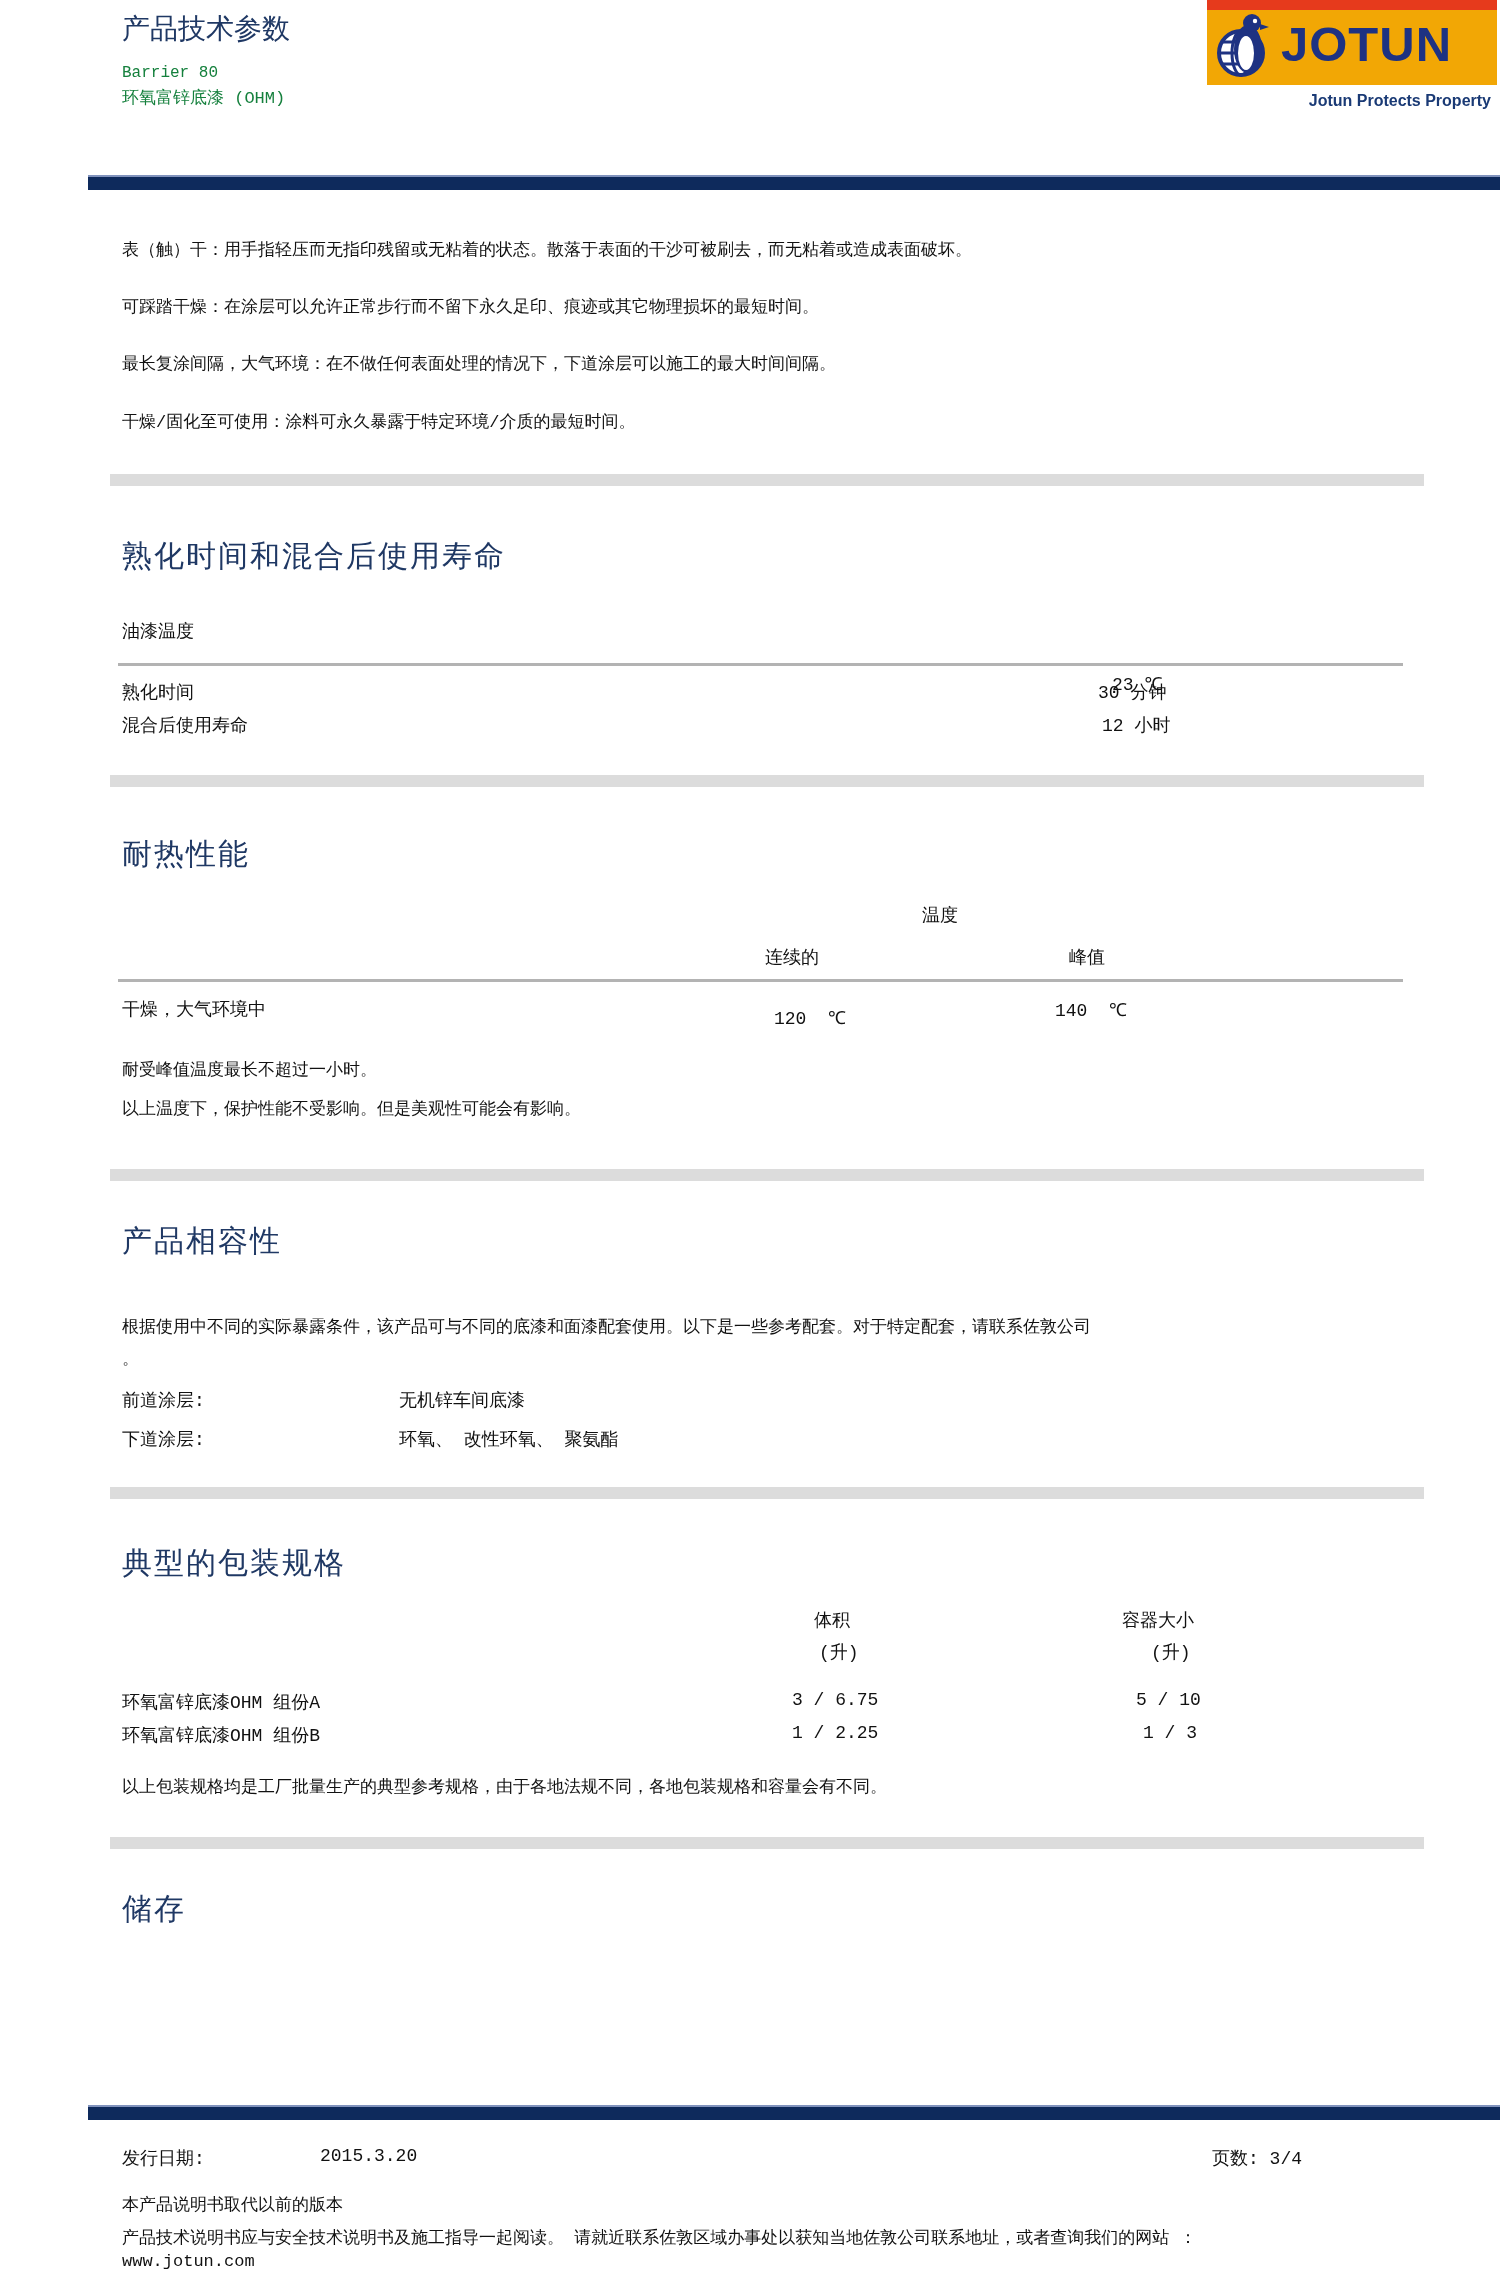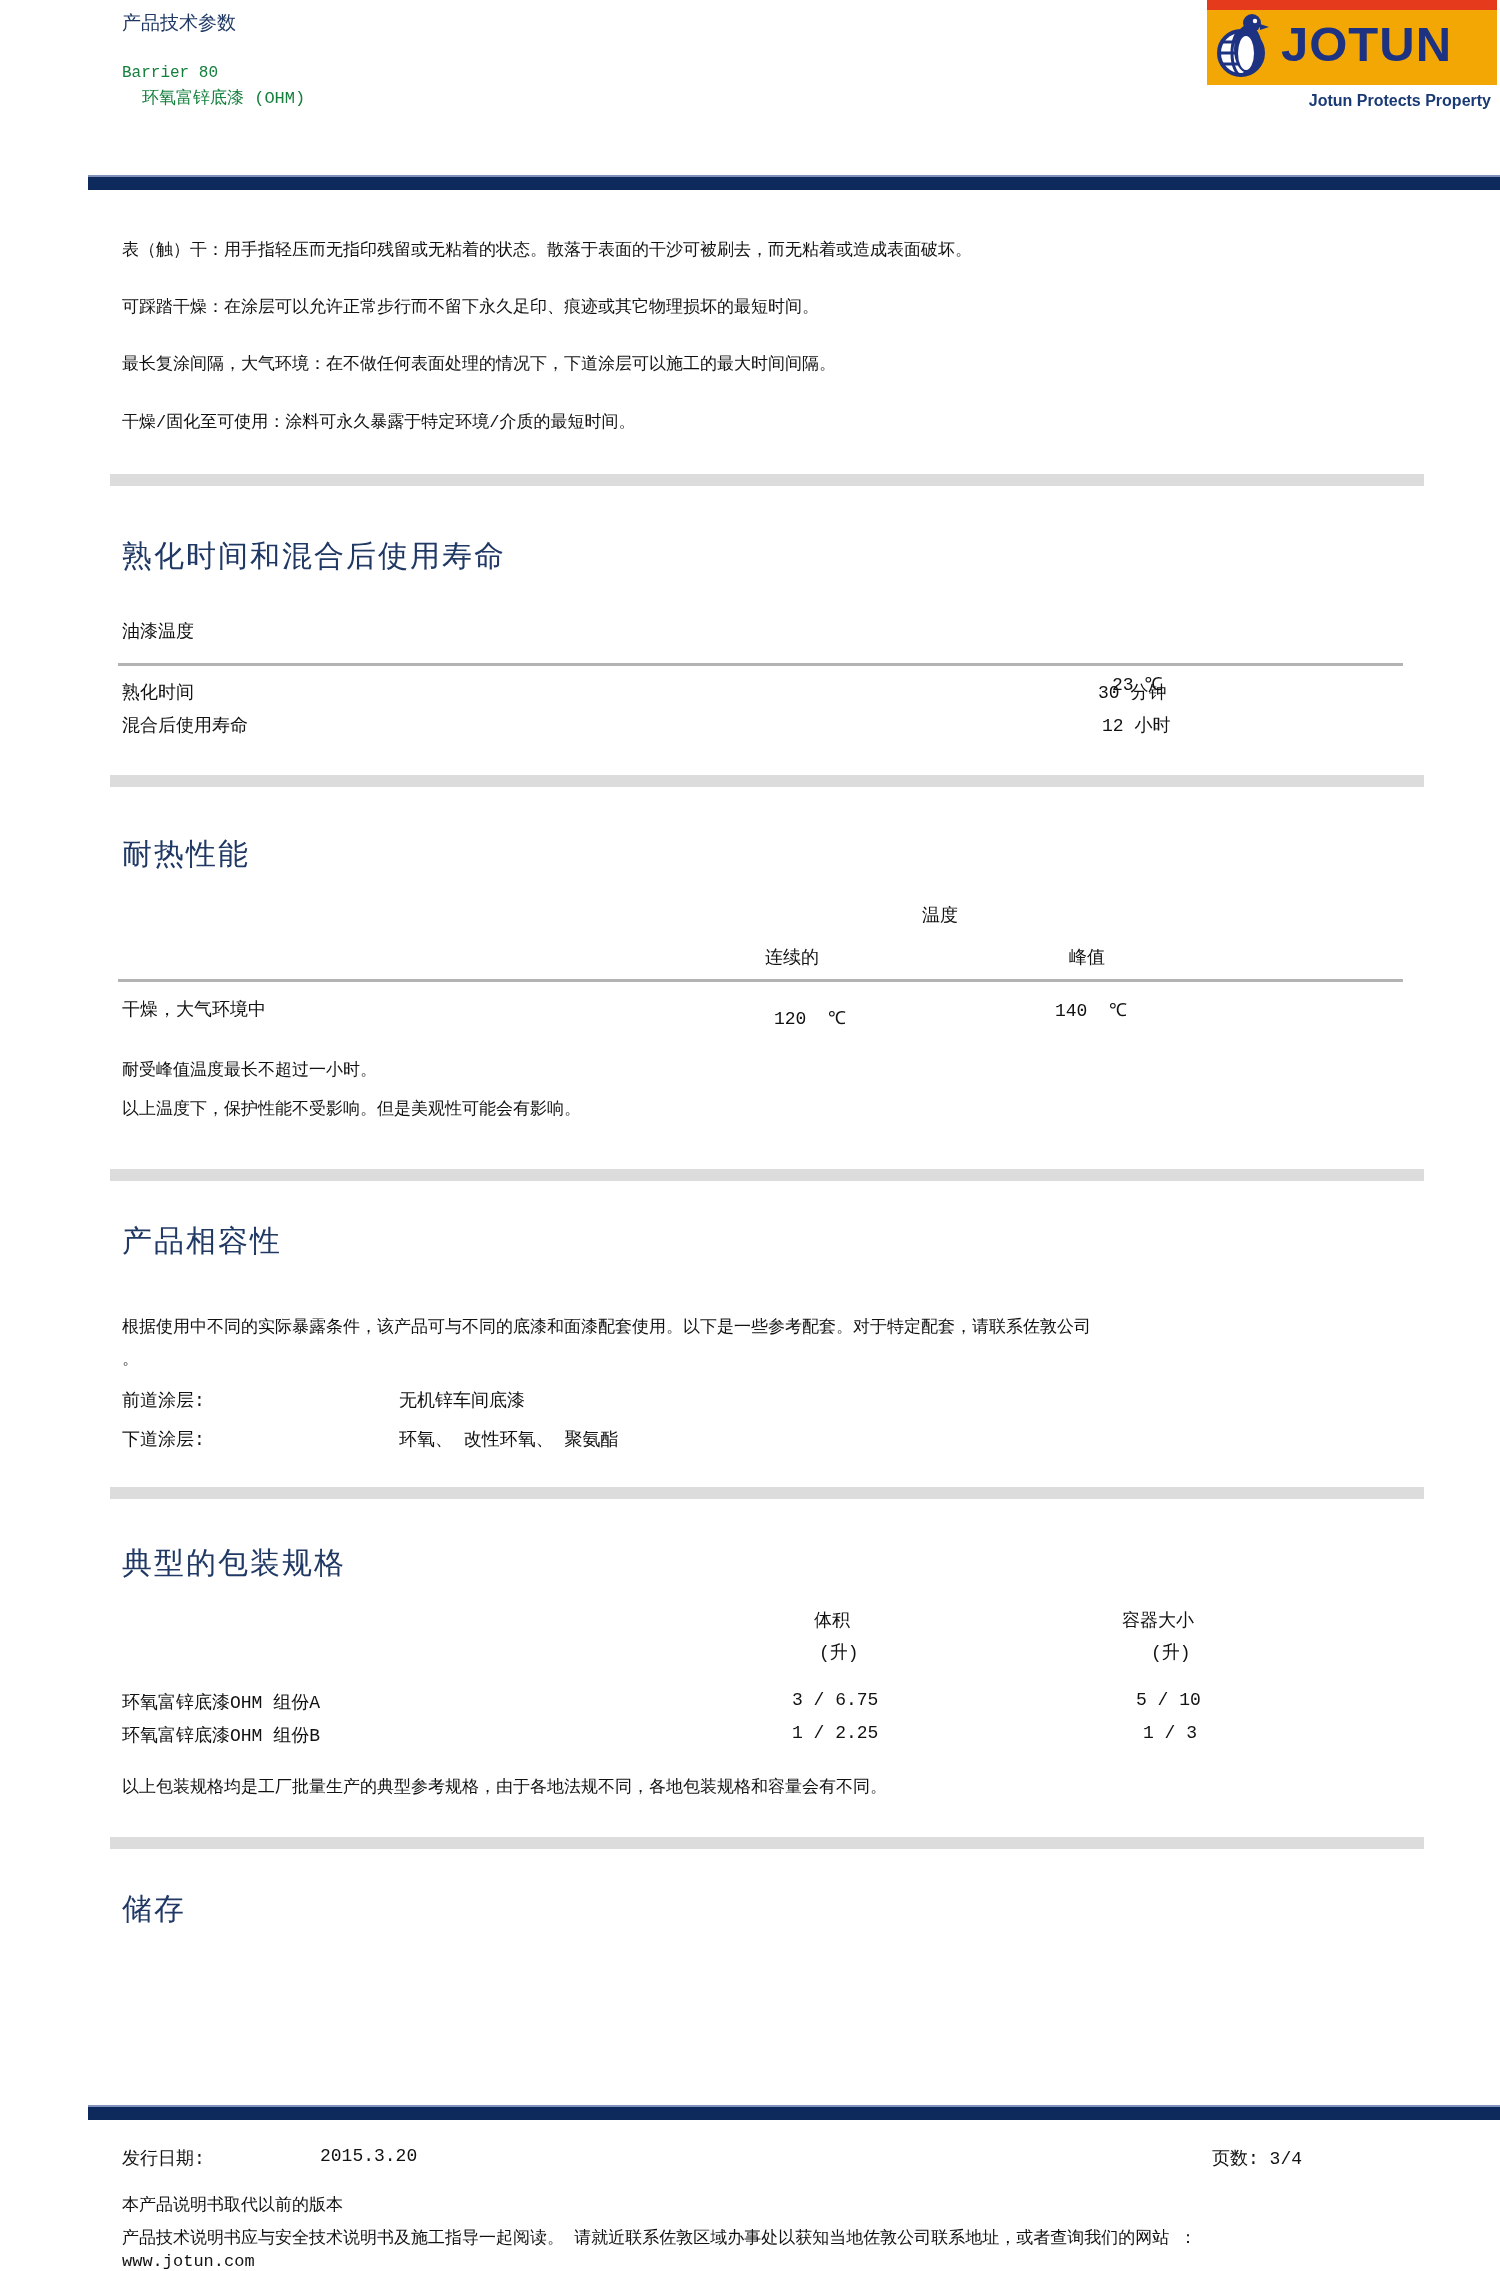--- a/index.html
+++ b/index.html
@@ -1,19 +1,19 @@
 <!DOCTYPE html>
 <html><head>
 <meta charset="utf-8">
 <style>
   html,body{margin:0;padding:0;background:#fff;}
   .page{position:relative;width:1500px;height:2271px;background:#ffffff;overflow:hidden;
         font-family:"Liberation Mono","DejaVu Sans Mono",monospace;color:#111;}
   .abs{position:absolute;white-space:pre;}
-  .title{font-size:19px;color:#1f3864;font-family:"Liberation Serif","DejaVu Serif",serif;}
+  .title{font-size:28px;color:#1f3864;font-family:"Liberation Serif","DejaVu Serif",serif;}
   .sub{font-size:17px;color:#15803d;}
   .heading{font-size:30px;color:#1f3864;font-family:"Liberation Serif","DejaVu Serif",serif;letter-spacing:2px;}
   .body-text{font-size:17px;color:#111;}
   .cell{font-size:18px;color:#111;}
   .navy-bar{position:absolute;background:#0e2a5c;border-top:2px solid #8193bd;}
   .gray-band{position:absolute;background:#dcdcdc;height:12px;width:1314px;left:110px;}
   .table-line{position:absolute;background:#b3b3b3;height:3px;width:1285px;left:118px;}
   .logo{position:absolute;left:1207px;top:0;width:290px;height:85px;background:#f2a705;}
   .logo-redbar{position:absolute;left:0;top:0;width:100%;height:10px;background:#e63a1c;}
   .logo-word{position:absolute;left:74px;top:16px;font-size:49px;font-weight:800;color:#1e3282;
@@ -22,21 +22,21 @@
                 font-weight:700;color:#1a3a75;font-family:"Liberation Sans","DejaVu Sans",sans-serif;}
   .icon-wrap{position:absolute;left:8px;top:13px;width:64px;height:64px;}
 </style>
 </head>
 <body>
 
 <div class="page">
 
   <div class="abs title" style="left:122px;top:10px;">产品技术参数</div>
   <div class="abs sub" style="left:122px;top:64px;font-size:16px;">Barrier 80</div>
-  <div class="abs sub" style="left:122px;top:86px;margin-left:20px;">环氧富锌底漆 (OHM)</div>
+  <div class="abs sub" style="left:122px;top:86px;">环氧富锌底漆 (OHM)</div>
 
   <div class="logo">
     <div class="logo-redbar"></div>
     <div class="icon-wrap">
       <svg viewBox="0 0 64 64" width="64" height="64">
         <circle cx="26" cy="40" r="22" fill="#ffffff" stroke="#1e3282" stroke-width="4"></circle>
         <ellipse cx="26" cy="40" rx="9" ry="22" fill="none" stroke="#1e3282" stroke-width="3"></ellipse>
         <line x1="4" y1="40" x2="48" y2="40" stroke="#1e3282" stroke-width="3"></line>
         <line x1="7" y1="29" x2="45" y2="29" stroke="#1e3282" stroke-width="3"></line>
         <line x1="7" y1="51" x2="45" y2="51" stroke="#1e3282" stroke-width="3"></line>

